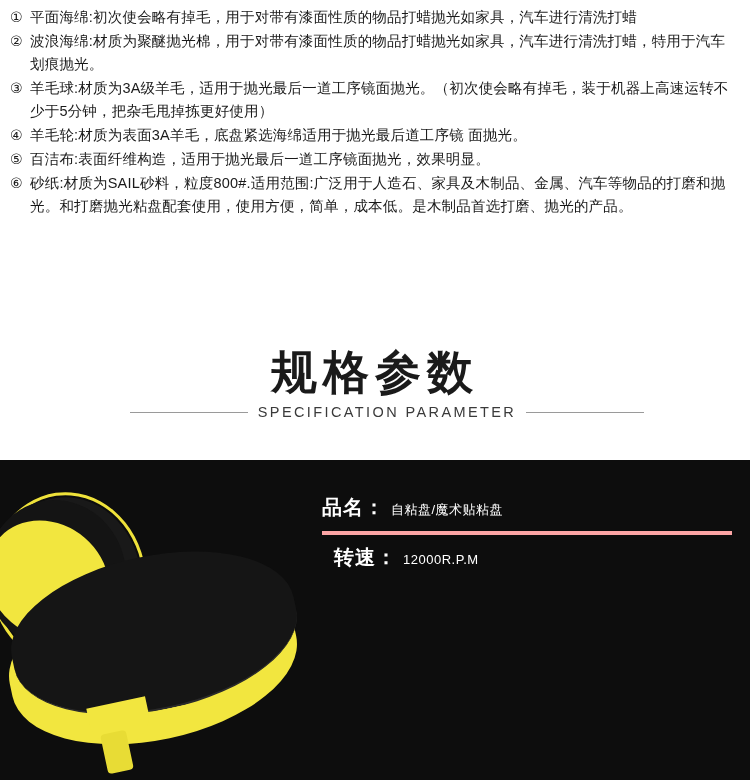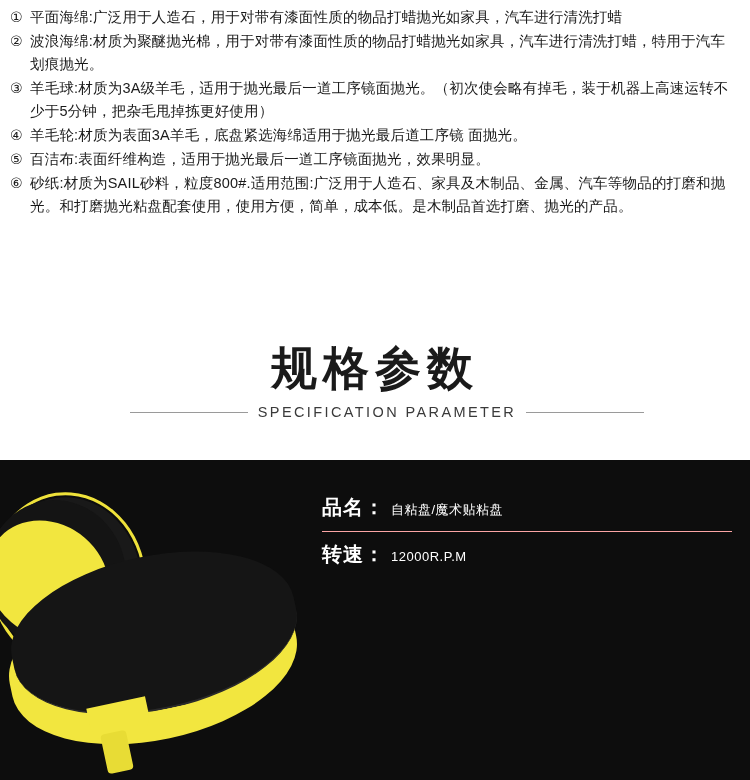--- a/index.html
+++ b/index.html
@@ -45,21 +45,21 @@
   .spec-band {
     position: absolute;
     left: 0;
     top: 330px;
     width: 750px;
     height: 130px;
     background: #ffffff;
     text-align: center;
   }
   .spec-title {
-    font-family: Liberation Mono, monospace;
+    font-family: Liberation Sans, sans-serif;
     font-weight: bold;
     font-size: 46px;
     letter-spacing: 6px;
     color: #1a1a1a;
     line-height: 56px;
     padding-top: 14px;
   }
   .spec-rule-wrap {
     display: flex;
     align-items: center;
@@ -172,43 +172,43 @@
     position: absolute;
     left: 322px;
     top: 485px;
     width: 410px;
   }
   .spec-row {
     display: flex;
     align-items: baseline;
     color: #ffffff;
     padding: 9px 0 10px 0;
-    border-bottom: 1px solid #fca5a5;
-  }
-  .spec-row:last-child { border-bottom: none; }
+    border-bottom: 4px solid #fca5a5;
+  }
+  .spec-row:last-child { border-bottom: none; margin-left: 12px; }
   .spec-label {
     font-size: 20px;
     font-weight: bold;
     white-space: nowrap;
     letter-spacing: 1px;
   }
   .spec-value {
     font-size: 13px;
     margin-left: 6px;
     letter-spacing: 0.5px;
     white-space: nowrap;
   }
 </style>
 </head>
 <body>
 
 <div class="desc-block">
   <div class="desc-item">
     <span class="desc-num">①</span>
-    <span class="desc-text">平面海绵:广泛用于人造石，用于对带有漆面性质的物品打蜡抛光如家具，汽车进行清洗打蜡</span>
+    <span class="desc-text">平面海绵:初次使会略有掉毛，用于对带有漆面性质的物品打蜡抛光如家具，汽车进行清洗打蜡</span>
   </div>
   <div class="desc-item">
     <span class="desc-num">②</span>
     <span class="desc-text">波浪海绵:材质为聚醚抛光棉，用于对带有漆面性质的物品打蜡抛光如家具，汽车进行清洗打蜡，特用于汽车划痕抛光。</span>
   </div>
   <div class="desc-item">
     <span class="desc-num">③</span>
     <span class="desc-text">羊毛球:材质为3A级羊毛，适用于抛光最后一道工序镜面抛光。（初次使会略有掉毛，装于机器上高速运转不少于5分钟，把杂毛甩掉拣更好使用）</span>
   </div>
   <div class="desc-item">

